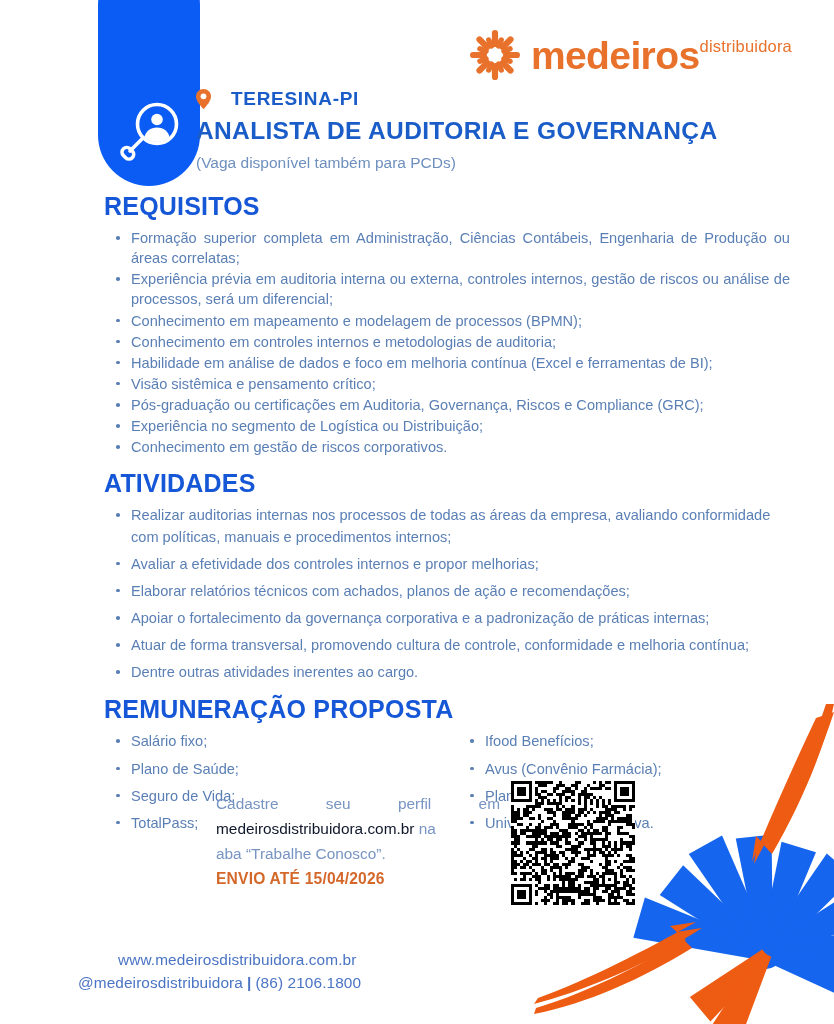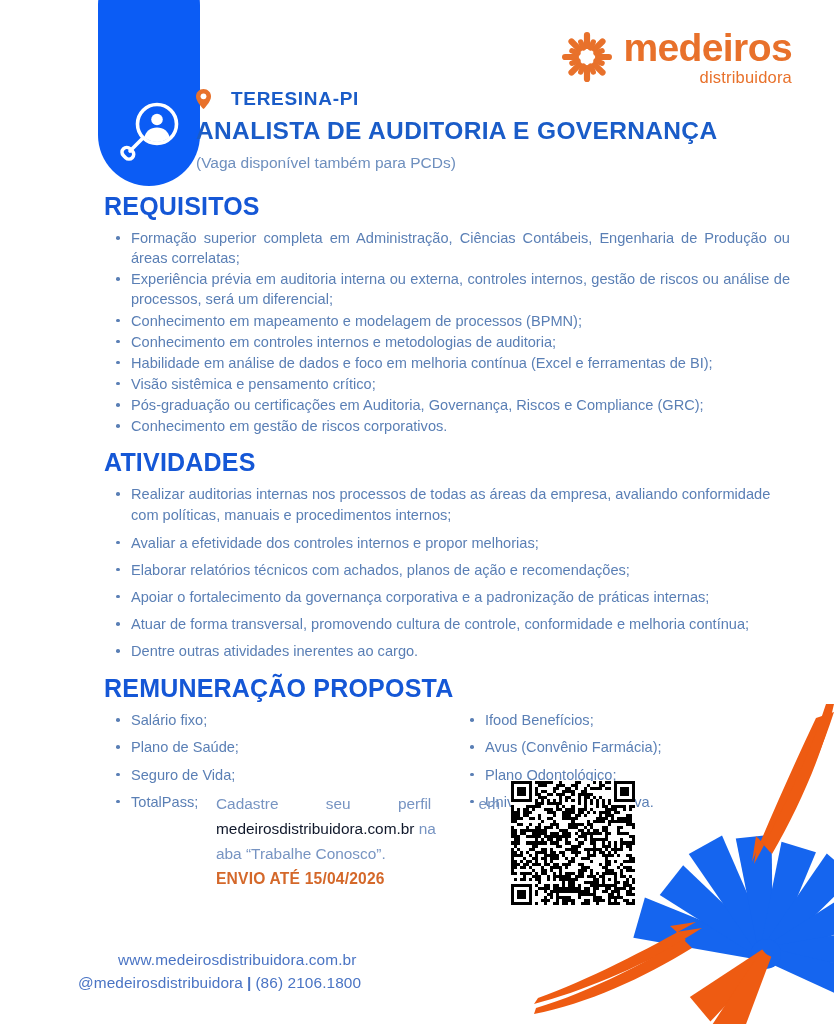--- a/index.html
+++ b/index.html
@@ -43,21 +43,21 @@
   .logo {
     position: absolute;
     right: 42px;
     top: 28px;
     display: flex;
     align-items: center;
     gap: 9px;
     z-index: 3;
   }
   .logo-mark { width: 54px; height: 54px; flex: none; }
-  .logo-words { display: flex; flex-direction: column; line-height: 1; }
+  .logo-words { display: flex; flex-direction: row; line-height: 1; }
   .logo-name {
     font-size: 39px;
     font-weight: 700;
     color: #E8712B;
     letter-spacing: -0.6px;
   }
   .logo-sub {
     font-size: 16.5px;
     font-weight: 400;
     color: #E8712B;
@@ -321,20 +321,21 @@
     <div class="section">
       <h2 class="section-title">REQUISITOS</h2>
       <ul class="bullets justified">
           <li>Formação superior completa em Administração, Ciências Contábeis, Engenharia de Produção ou áreas correlatas;</li>
           <li>Experiência prévia em auditoria interna ou externa, controles internos, gestão de riscos ou análise de processos, será um diferencial;</li>
           <li>Conhecimento em mapeamento e modelagem de processos (BPMN);</li>
           <li>Conhecimento em controles internos e metodologias de auditoria;</li>
           <li>Habilidade em análise de dados e foco em melhoria contínua (Excel e ferramentas de BI);</li>
           <li>Visão sistêmica e pensamento crítico;</li>
           <li>Pós-graduação ou certificações em Auditoria, Governança, Riscos e Compliance (GRC);</li>
+          <li>Experiência no segmento de Logística ou Distribuição;</li>
           <li>Conhecimento em gestão de riscos corporativos.</li>
         </ul>
     </div>
 
     <div class="section">
       <h2 class="section-title tight">ATIVIDADES</h2>
       <ul class="bullets loose">
           <li>Realizar auditorias internas nos processos de todas as áreas da empresa, avaliando conformidade com políticas, manuais e procedimentos internos;</li>
           <li>Avaliar a efetividade dos controles internos e propor melhorias;</li>
           <li>Elaborar relatórios técnicos com achados, planos de ação e recomendações;</li>

